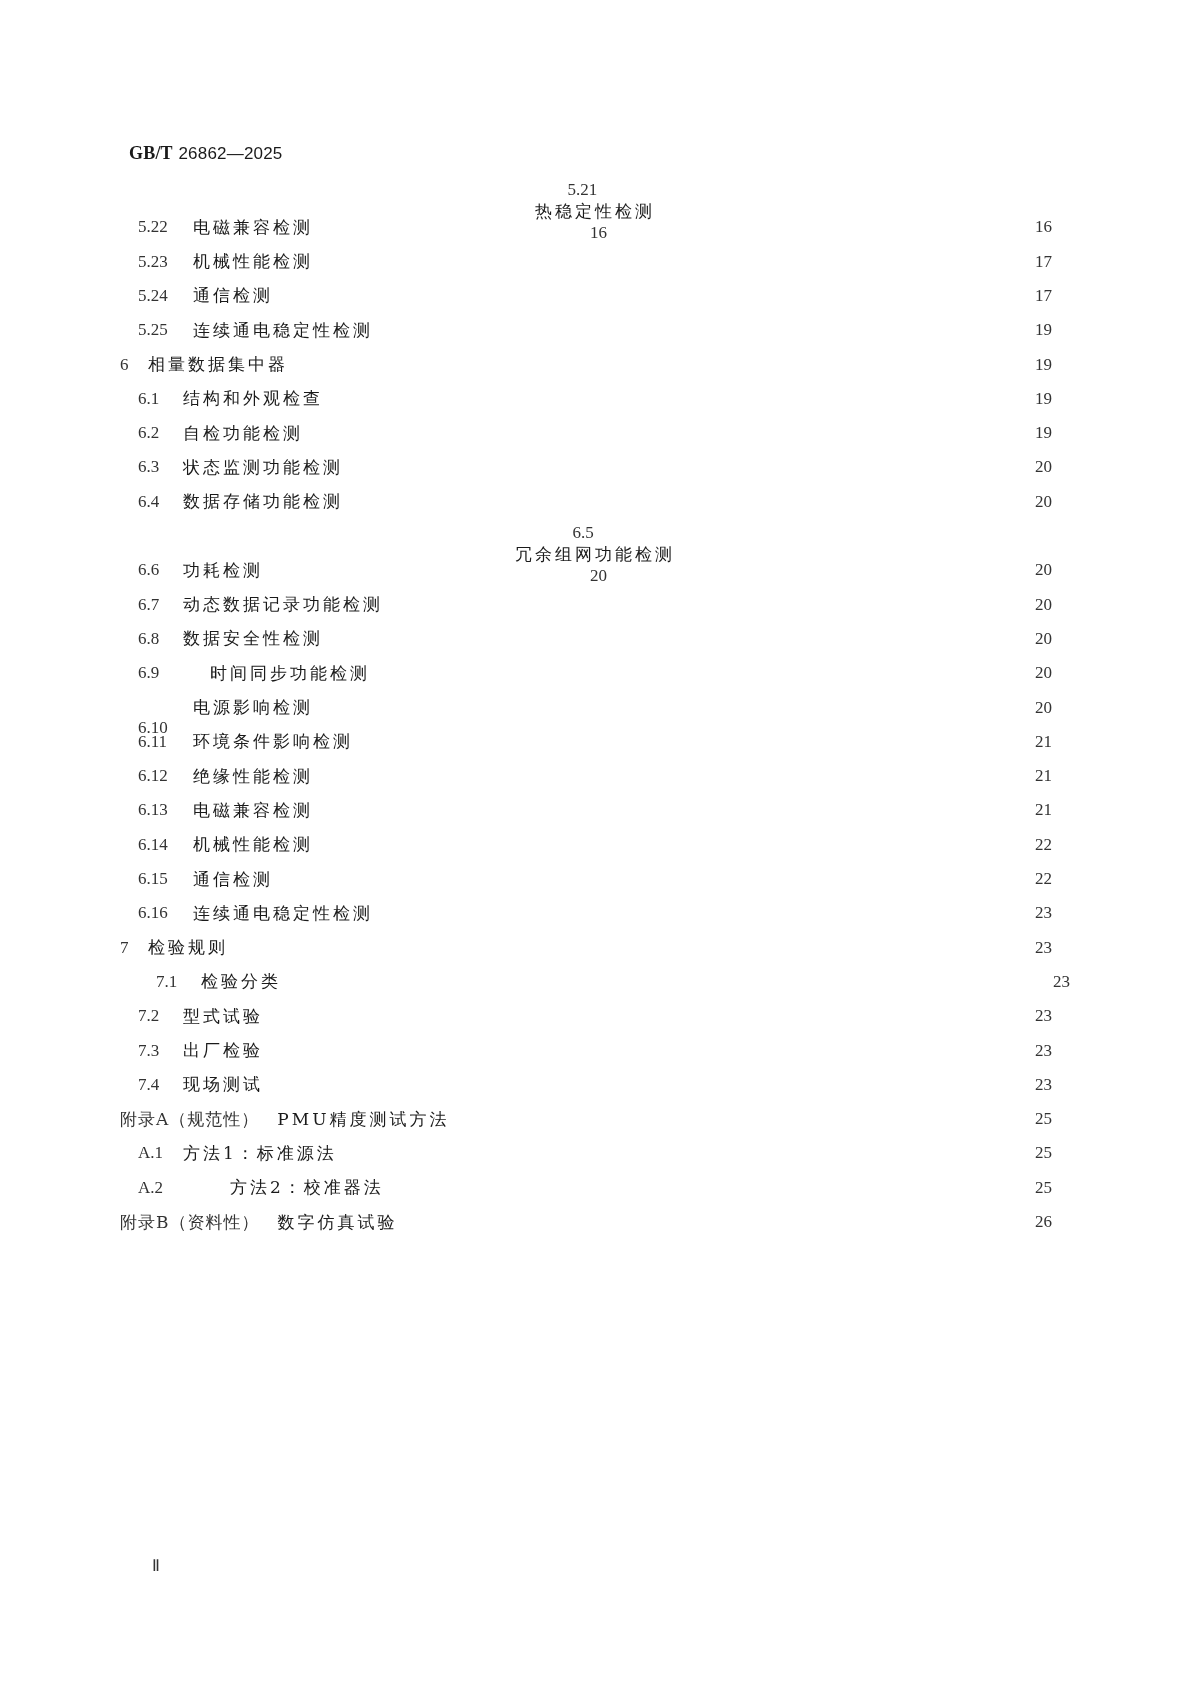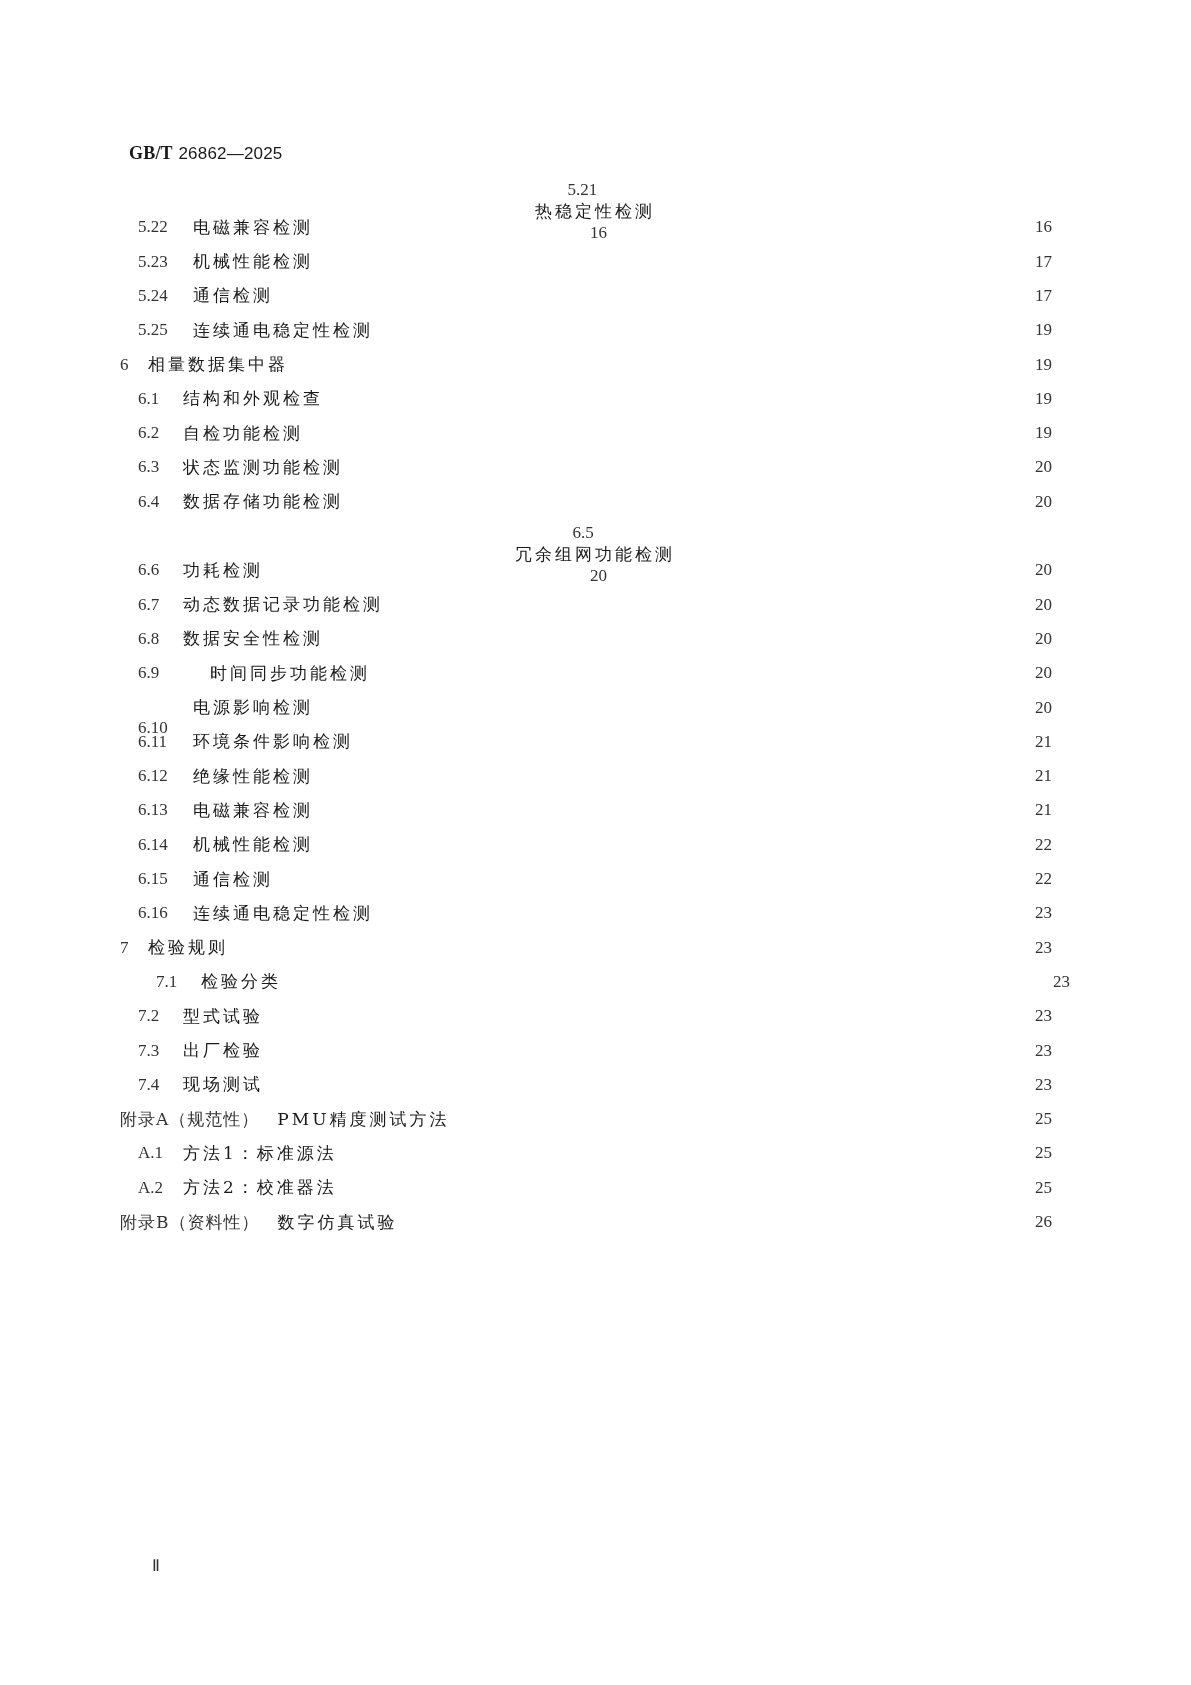--- a/index.html
+++ b/index.html
@@ -211,21 +211,21 @@
       <span class="title">PMU精度测试方法</span>
       <span class="leader" style="margin-left: 14px;"></span>
       <span class="page">25</span>
     </div>
     <div class="row" style="left: 138px; width: 914px; top: 947.4px;">
       <span class="sec" style="width: 45px;">A.1</span>
       <span class="title">方法1：标准源法</span>
       <span class="leader" style="margin-left: 14px;"></span>
       <span class="page">25</span>
     </div>
-    <div class="row" style="left: 138px; width: 914px; top: 981.7px;">
+    <div class="row" style="left: 138px; width: 914px; top: 981.7px; gap: 47px;">
       <span class="sec" style="width: 45px;">A.2</span>
       <span class="title">方法2：校准器法</span>
       <span class="leader" style="margin-left: 14px;"></span>
       <span class="page">25</span>
     </div>
     <div class="row" style="left: 120px; width: 932px; top: 1016px;">
       <span class="sec" style="margin-right: 18px; font-family: &quot;DejaVu Serif&quot;, serif; letter-spacing: 1px;">附录B（资料性）</span>
       <span class="title">数字仿真试验</span>
       <span class="leader"></span>
       <span class="page">26</span>

